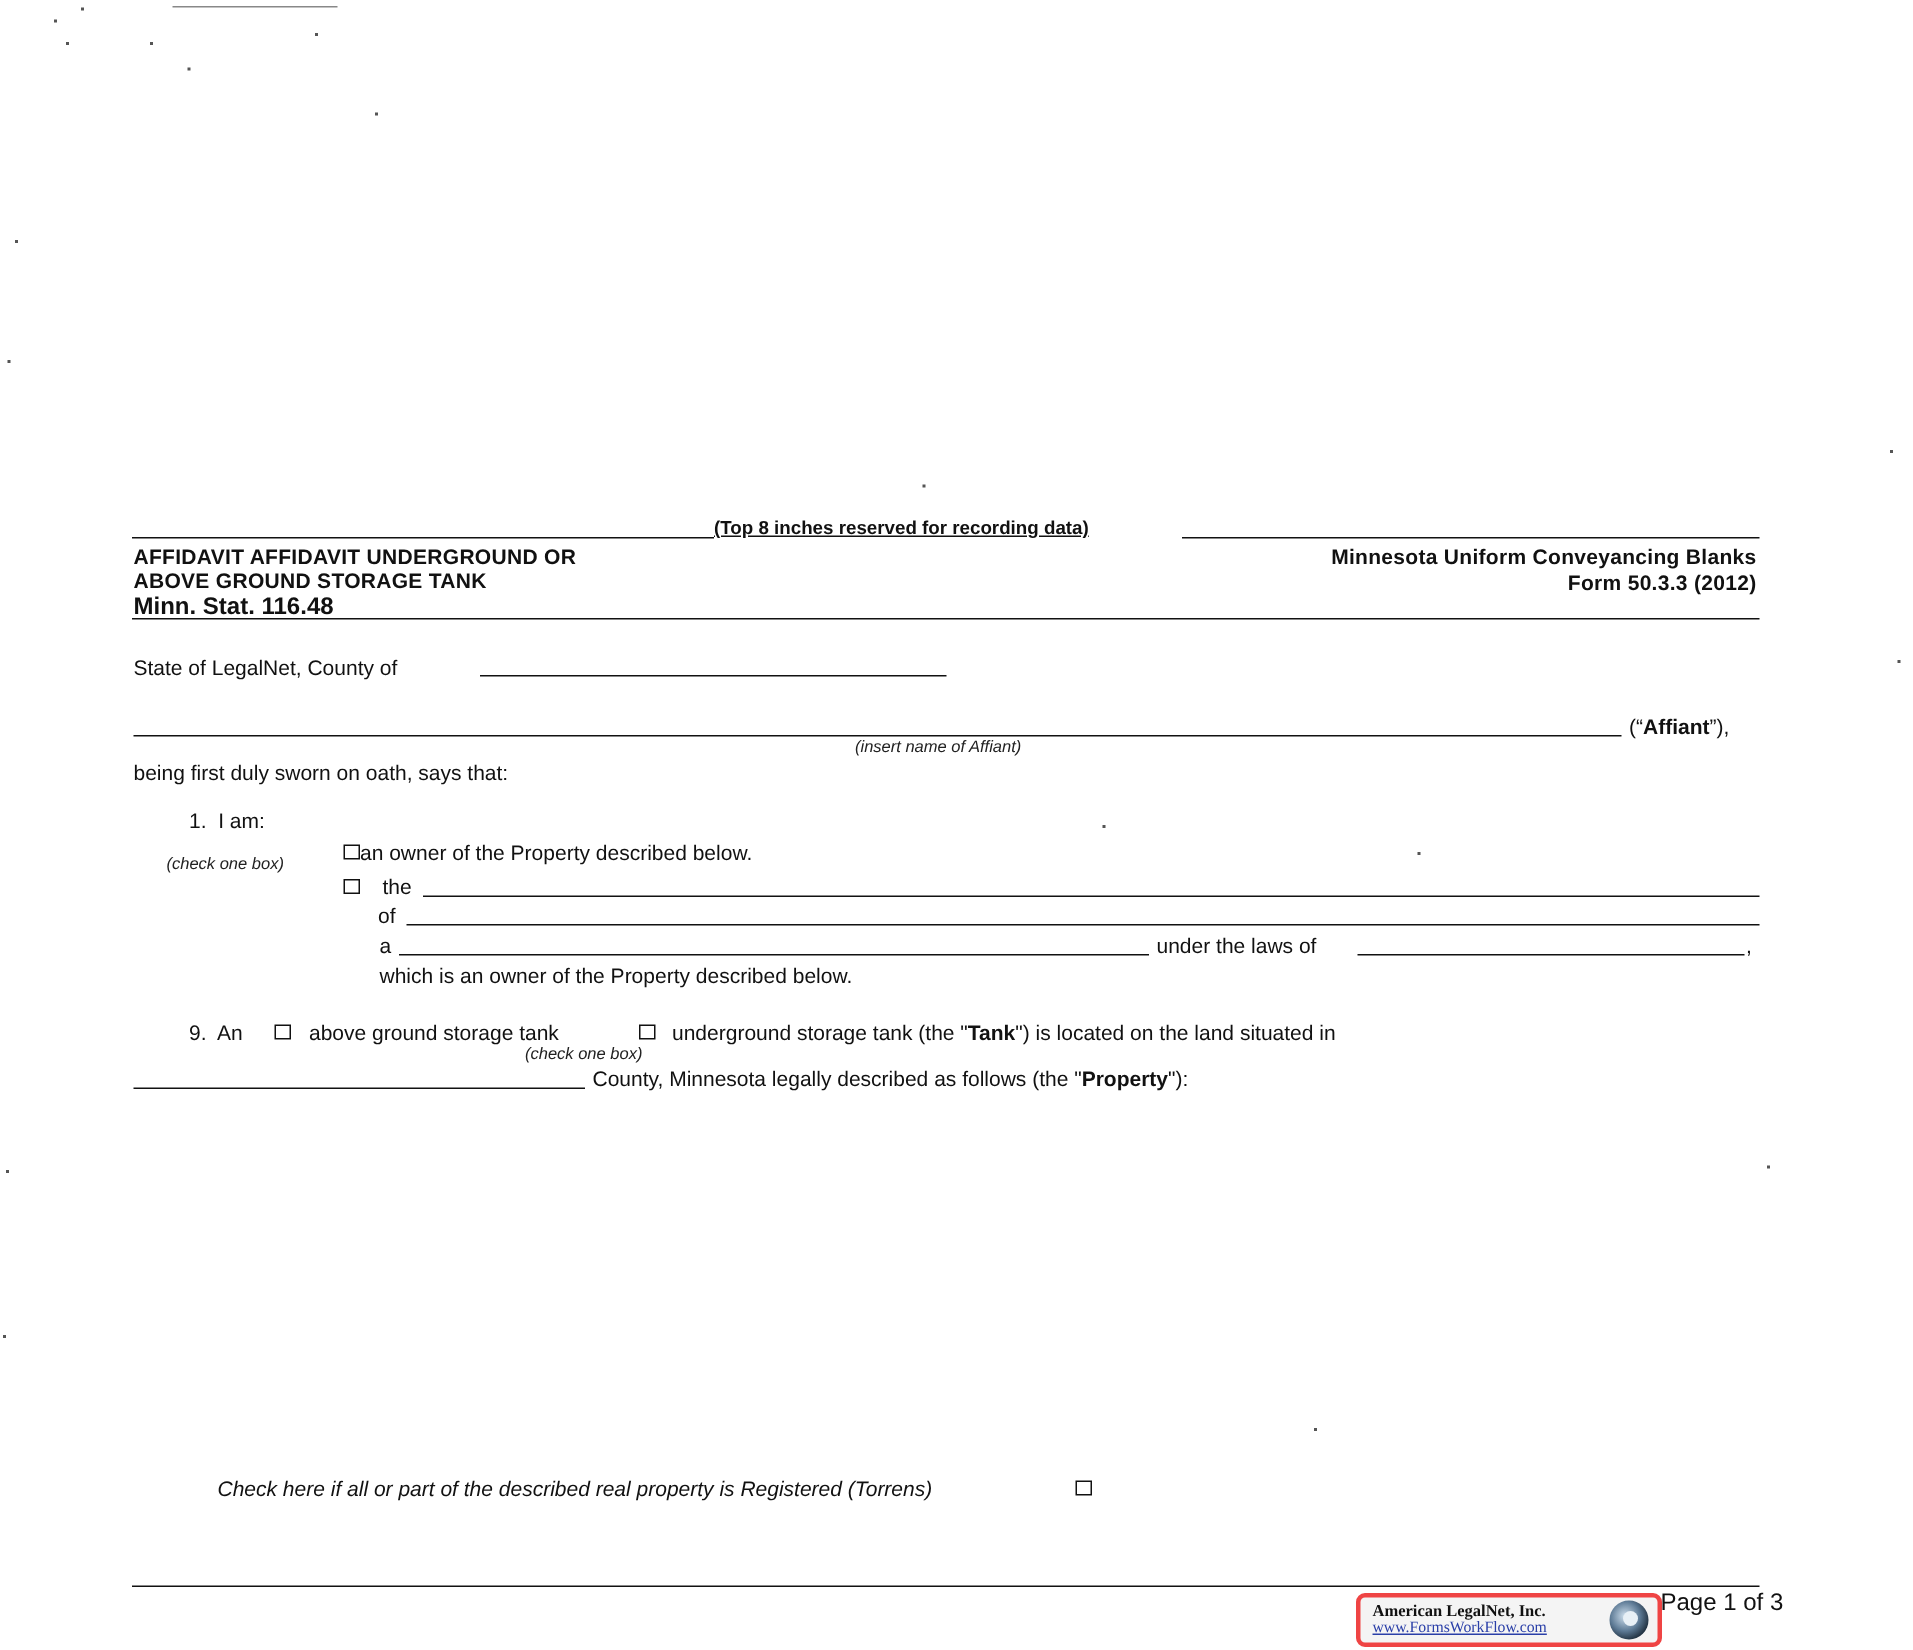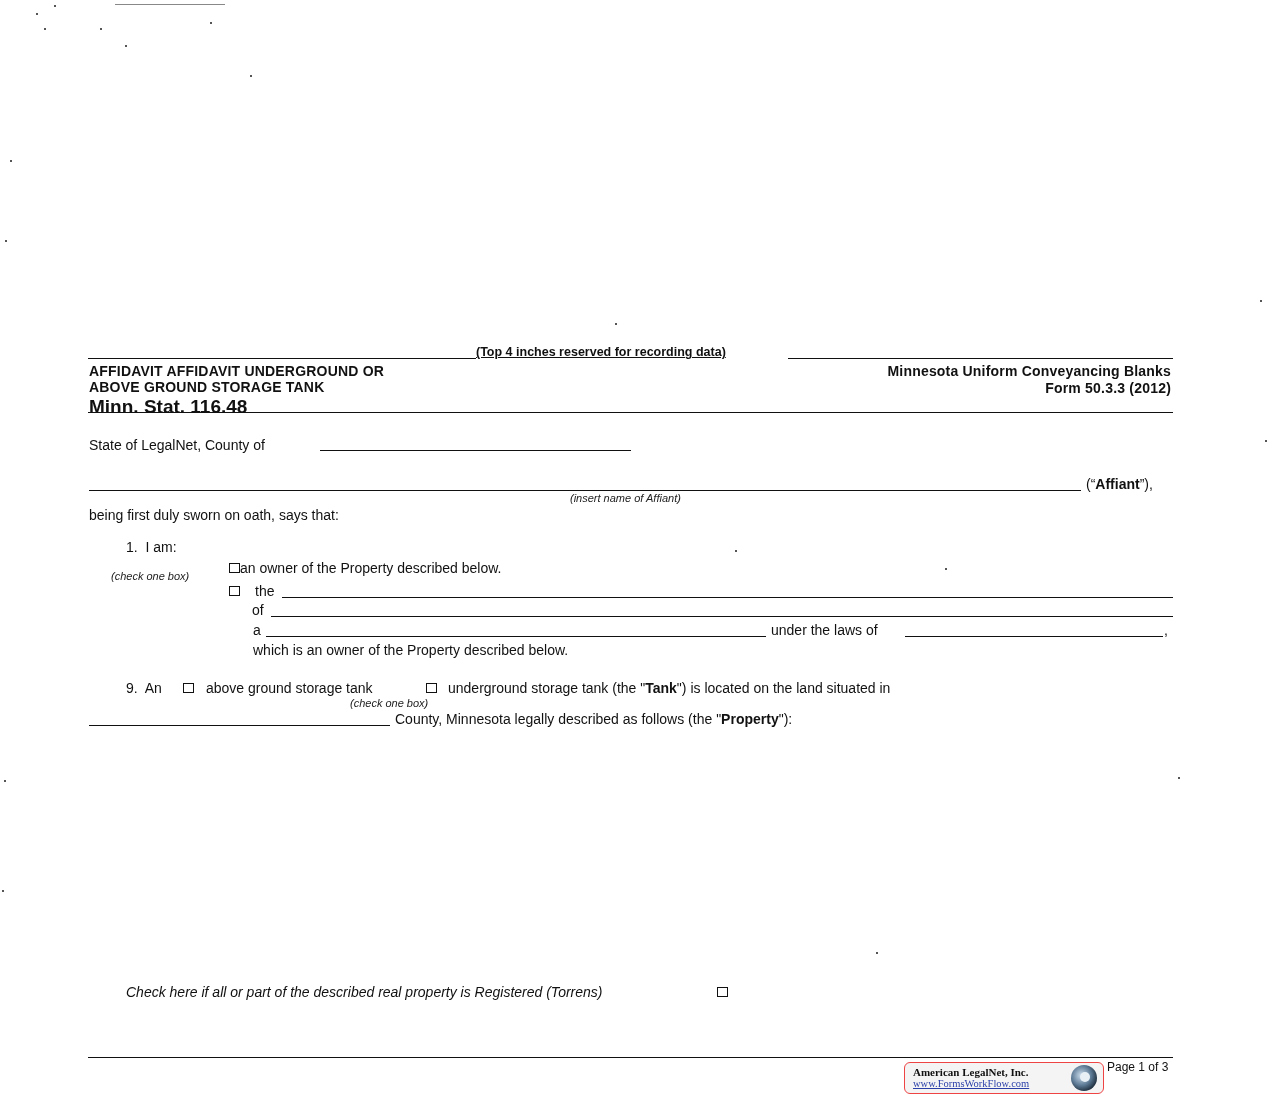--- a/index.html
+++ b/index.html
@@ -1,28 +1,28 @@
 <!DOCTYPE html>
 <html><head>
 <meta charset="utf-8">
 <style>
   html, body { margin:0; padding:0; background:#ffffff; }
   body { width:1275px; height:1100px; position:relative; overflow:hidden;
          font-family:"Liberation Sans", sans-serif; color:#111; }
   .abs { position:absolute; }
   .t14 { font-size:14px; }
   .bold { font-weight:bold; }
-  .ital { font-style:italic; }
+  .ital { font-style:italic;margin-left:19px; }
   .tiny { font-size:11px; font-style:italic; color:#222; }
   .rule { position:absolute; height:0; border-top:1.5px solid #111; }
   .line { position:absolute; height:0; border-top:1px solid #111; }
   .cb { position:absolute; width:11px; height:10px; border:1.5px solid #111; background:#fff; box-sizing:border-box; }
   .speck { position:absolute; width:2px; height:2px; background:#555; }
   .logo-box { position:absolute; left:904px; top:1062px; width:198px; height:30px;
-              border:1px solid #ef4444; border-radius:6px; background:#f4f4f4; }
+              border:3px solid #ef4444; border-radius:6px; background:#f4f4f4; }
   .logo-name { position:absolute; left:8px; top:3px; font-family:"Liberation Serif", serif;
                font-weight:bold; font-size:11px; color:#111; }
   .logo-url { position:absolute; left:8px; top:15px; font-family:"Liberation Serif", serif;
               font-size:10.5px; color:#2a3fa8; text-decoration:underline; }
   .logo-globe { position:absolute; right:6px; top:2px; width:26px; height:26px; border-radius:50%;
                 background: radial-gradient(circle at 40% 40%, #cfe0ee 0%, #5d7a95 45%, #1f2f3e 75%, #0c141c 100%); }
   .logo-globe::after { content:""; position:absolute; left:9px; top:7px; width:10px; height:10px; border-radius:50%; background:#e8f0f6; }
 </style>
 </head>
 <body>
@@ -41,26 +41,26 @@
 <div class="speck" style="left:1265px;top:440px"></div>
 <div class="speck" style="left:735px;top:550px"></div>
 <div class="speck" style="left:945px;top:568px"></div>
 <div class="speck" style="left:1178px;top:777px"></div>
 <div class="speck" style="left:876px;top:952px"></div>
 <div class="speck" style="left:4px;top:780px"></div>
 <div class="speck" style="left:2px;top:890px"></div>
 <div class="speck" style="left:115px;top:4px;width:110px;height:1px;background:#888"></div>
 
 <div class="abs" style="left:88px;top:358px;width:388px;border-top:1.5px solid #111"></div>
-<div class="abs bold" style="left:476px;top:345px;font-size:12.5px;text-decoration:underline">(Top 4 inches reserved for recording data)</div>
+<div class="abs bold" style="left:476px;top:345px;font-size:12.5px;text-decoration:underline">(Top 8 inches reserved for recording data)</div>
 <div class="abs" style="left:788px;top:358px;width:385px;border-top:1.5px solid #111"></div>
 
 <div class="abs bold t14" style="left:89px;top:363px;letter-spacing:0.2px">AFFIDAVIT AFFIDAVIT UNDERGROUND OR</div>
 <div class="abs bold t14" style="left:89px;top:379px;letter-spacing:0.2px">ABOVE GROUND STORAGE TANK</div>
-<div class="abs bold" style="left:89px;top:396px;font-size:19px">Minn. Stat. 116.48</div>
+<div class="abs bold" style="left:89px;top:396px;font-size:16px">Minn. Stat. 116.48</div>
 <div class="abs bold t14" style="right:104px;top:363px;letter-spacing:0.2px">Minnesota Uniform Conveyancing Blanks</div>
 <div class="abs bold t14" style="right:104px;top:380px;letter-spacing:0.2px">Form 50.3.3 (2012)</div>
 <div class="rule" style="left:88px;top:412px;width:1085px"></div>
 
 <div class="abs t14" style="left:89px;top:437px">State of LegalNet, County of</div>
 <div class="line" style="left:320px;top:450px;width:311px"></div>
 <div class="abs t14" style="left:322px;top:434px;width:308px;height:16px"></div>
 
 <div class="line" style="left:89px;top:490px;width:992px"></div>
 <div class="abs t14" style="left:92px;top:473px;width:985px;height:16px"></div>
@@ -108,13 +108,13 @@
 
 <div class="abs t14 ital" style="left:126px;top:984px">Check here if all or part of the described real property is Registered (Torrens)</div>
 <div class="cb" style="left:717px;top:987px"></div>
 
 <div class="line" style="left:88px;top:1057px;width:1085px;border-top-width:1.5px"></div>
 <div class="logo-box">
   <div class="logo-name">American LegalNet, Inc.</div>
   <div class="logo-url">www.FormsWorkFlow.com</div>
   <div class="logo-globe"></div>
 </div>
-<div class="abs" style="left:1107px;top:1060px;font-size:12px">Page 1 of 3</div>
+<div class="abs" style="left:1107px;top:1060px;font-size:16px">Page 1 of 3</div>
 
 </body></html>

